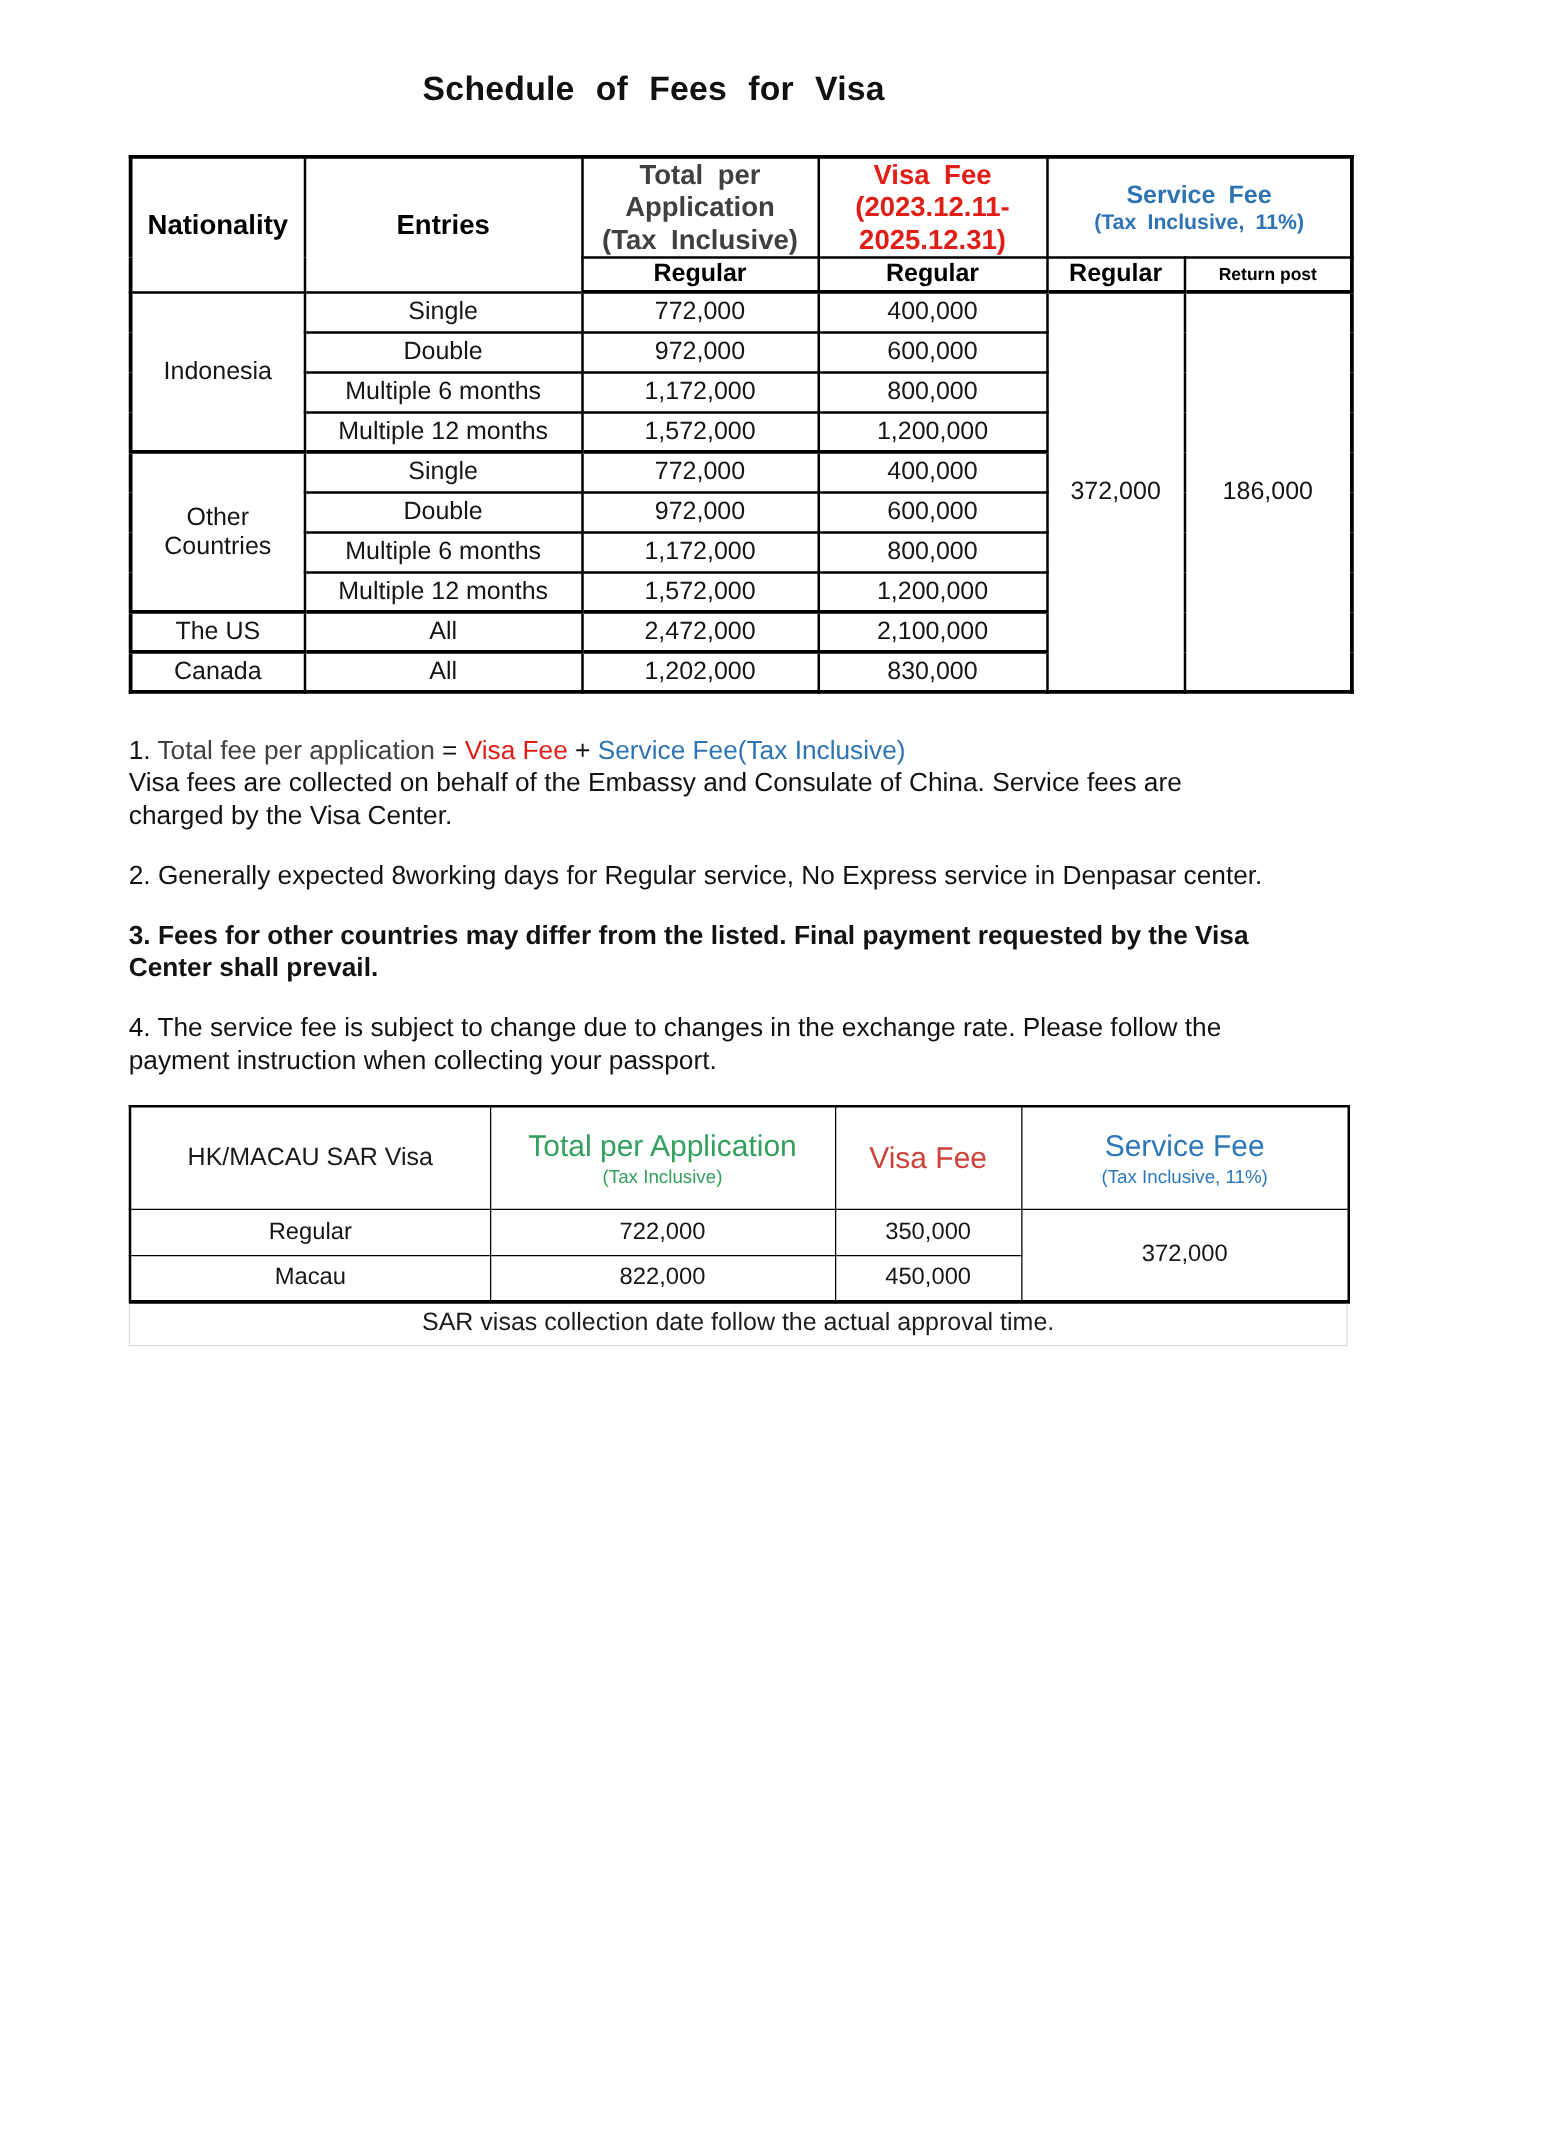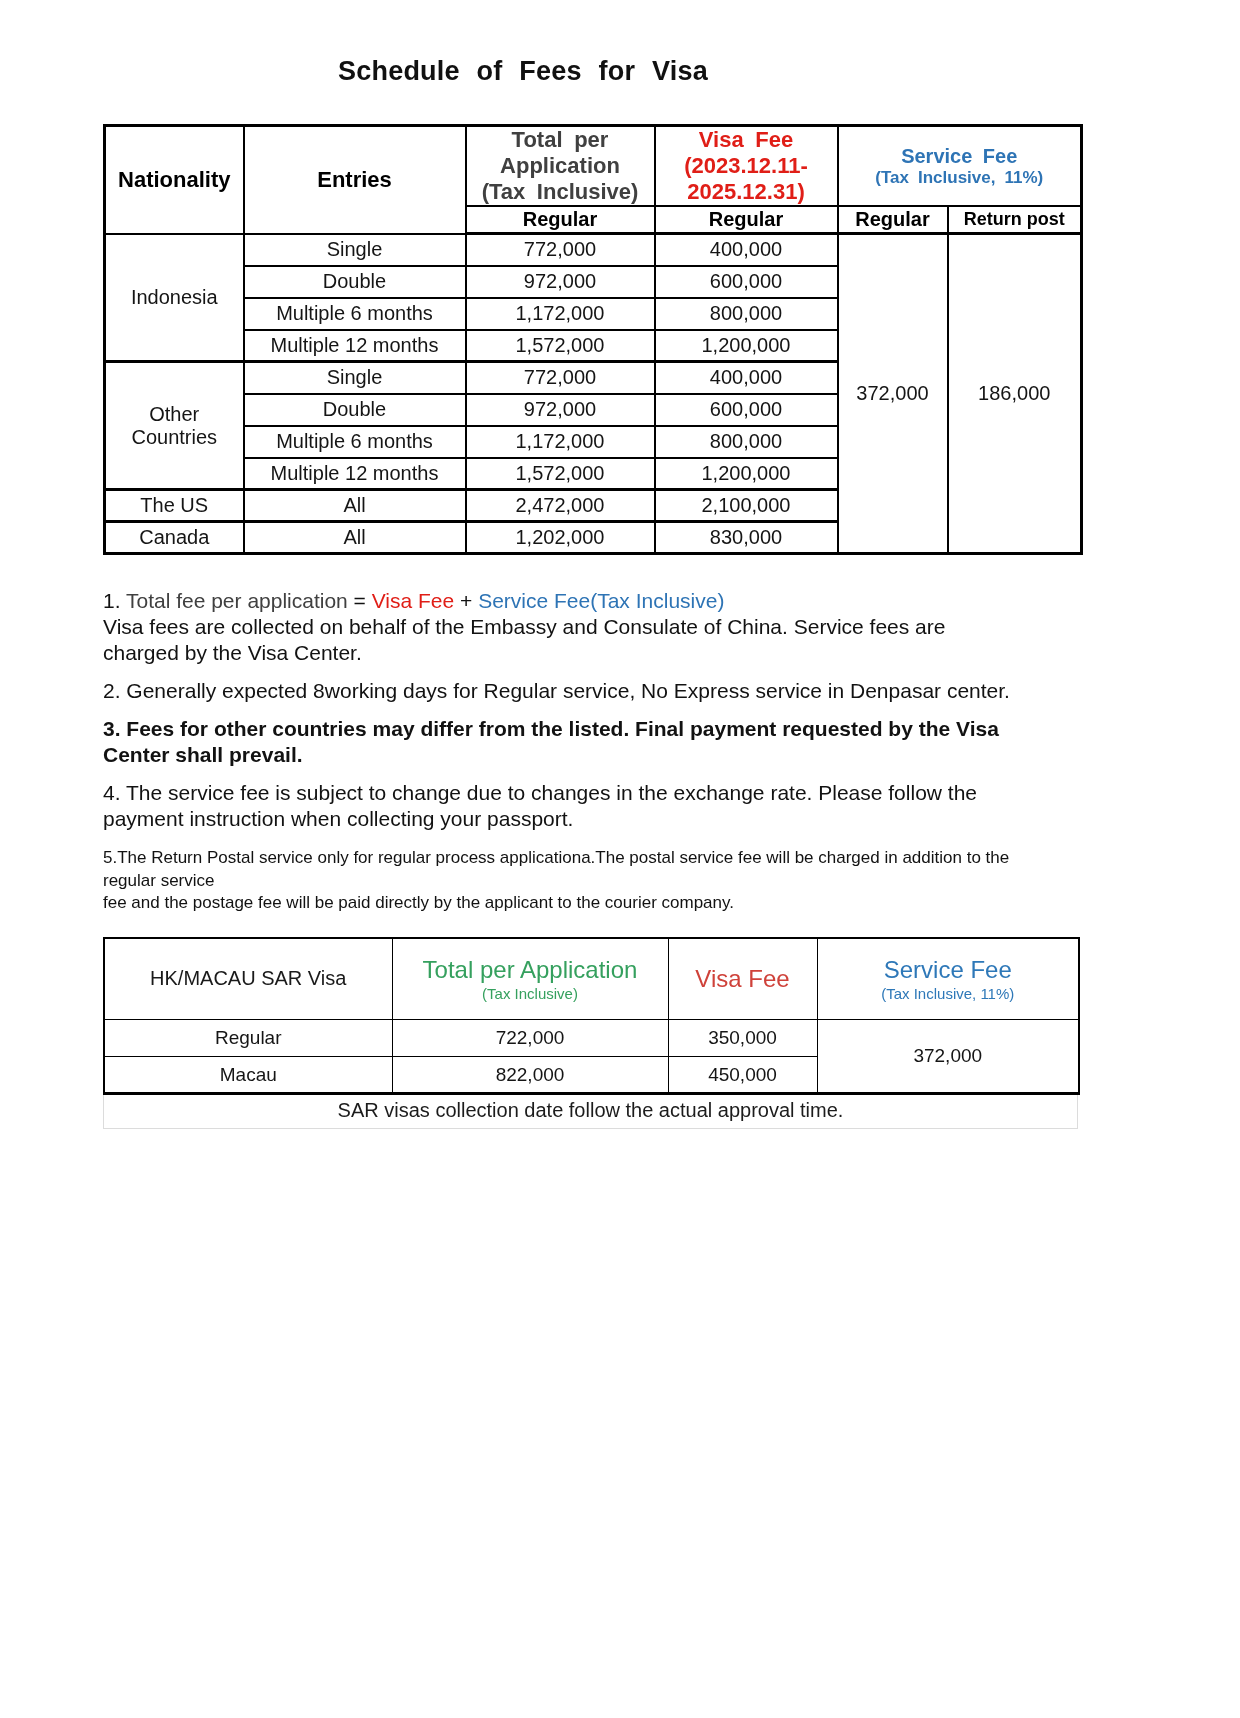--- a/index.html
+++ b/index.html
@@ -25,36 +25,36 @@
   }
   table.fees th, table.fees td {
     border:2px solid #000; text-align:center; vertical-align:middle;
     padding:0 2px; overflow:hidden;
   }
   table.fees thead tr.main th { height:80px; }
   .h1 { font-size:22px; font-weight:bold; line-height:1.16; }
   .break { word-break:break-all; }
   .pre { white-space:pre-line; }
   table.fees thead tr.sub th { height:28px; font-size:20px; font-weight:bold; }
-  table.fees thead tr.sub th.rp { font-size:18px; }
+  table.fees thead tr.sub th.rp { font-size:14px; }
   table.fees thead tr.sub th { border-bottom-width:3px; }
   table.fees tbody td { height:32px; font-size:20px; font-weight:normal; color:#151515; }
   table.fees tbody tr.group-start td { border-top-width:3px; }
   td.nat { font-size:20px; line-height:1.15; }
   td.service-val { font-size:19px; }
   .sf-main { font-size:20px; font-weight:bold; line-height:1.2; word-spacing:0.25em; }
   .sf-sub  { font-size:17px; font-weight:bold; line-height:1.2; word-spacing:0.25em; }
   .c-green { color:#404040; }
   .c-red   { color:#e01e17; }
   .c-blue  { color:#2e74b5; }
   .ws { word-spacing:0.25em; }
 
   
   .notes { width:916px; color:#121212; }
-  .note { font-size:21px; line-height:1.24; margin-top:12px; }
+  .note { font-size:21px; line-height:1.24; margin-top:22px; }
   .note.first { margin-top:33px; }
   .note.bold { font-weight:bold; }
   .note.small { font-size:17px; line-height:1.32; margin-top:15px; }
 
   
   table.sar {
     border-collapse:collapse; table-layout:fixed;
     width:975px; margin-top:22px;
     border:2px solid #000; border-bottom:3px solid #000;
   }
@@ -176,22 +176,20 @@
     </table>
 
     <div class="notes">
       <div class="note first">
         <div><span>1. </span><span class="c-green">Total fee per application</span><span> = </span><span class="c-red">Visa Fee</span><span> + </span><span class="c-blue">Service Fee(Tax Inclusive)</span></div>
         <div>Visa fees are collected on behalf of the Embassy and Consulate of China. Service fees are charged by the Visa Center.</div>
       </div>
       <div class="note">2. Generally expected 8working days for Regular service, No Express service in Denpasar center.</div>
       <div class="note bold">3. Fees for other countries may differ from the listed. Final payment requested by the Visa Center shall prevail.</div>
       <div class="note">4. The service fee is subject to change due to changes in the exchange rate. Please follow the payment instruction when collecting your passport.</div>
-      <div class="note small pre">5.The Return Postal service only for regular process applicationa.The postal service fee will be charged in addition to the regular service
-fee and the postage fee will be paid directly by the applicant to the courier company.</div>
     </div>
 
     <table class="sar">
       <colgroup>
         <col style="width:288px">
           <col style="width:276px">
           <col style="width:149px">
           <col style="width:262px">
       </colgroup>
       <thead>

